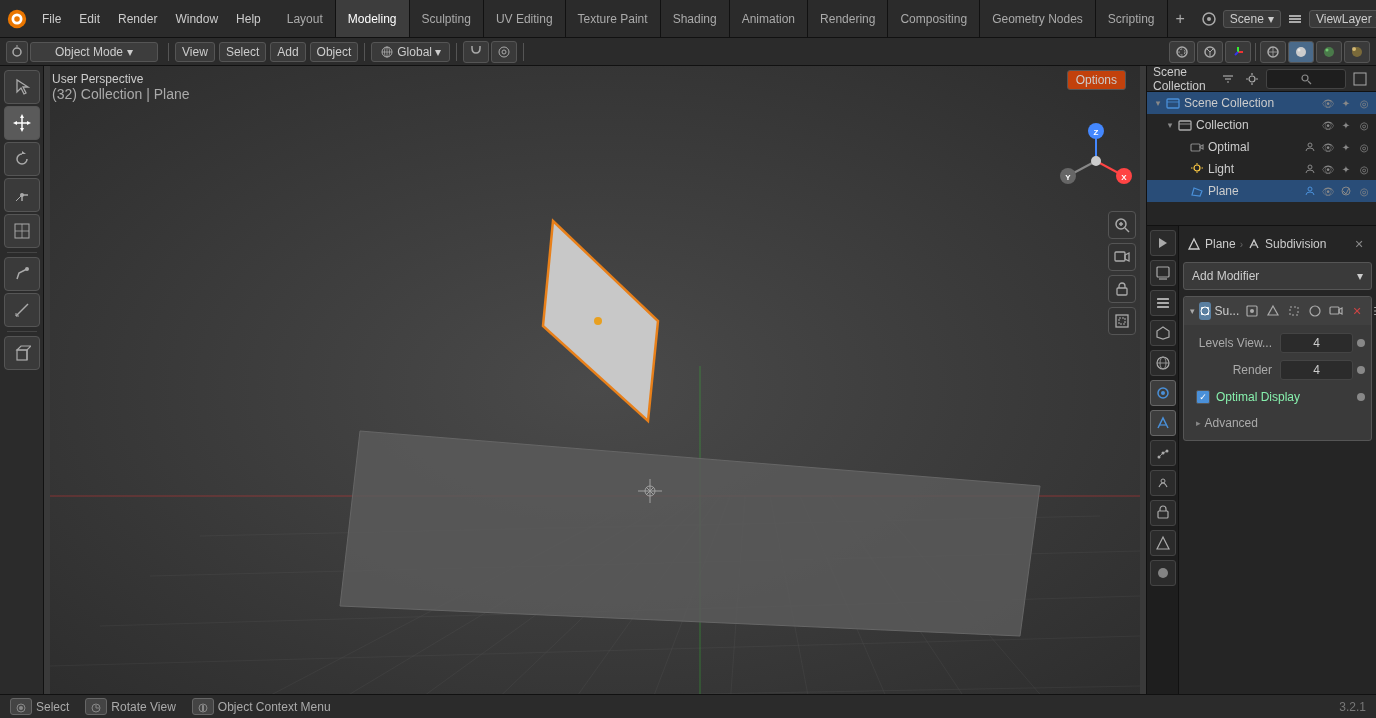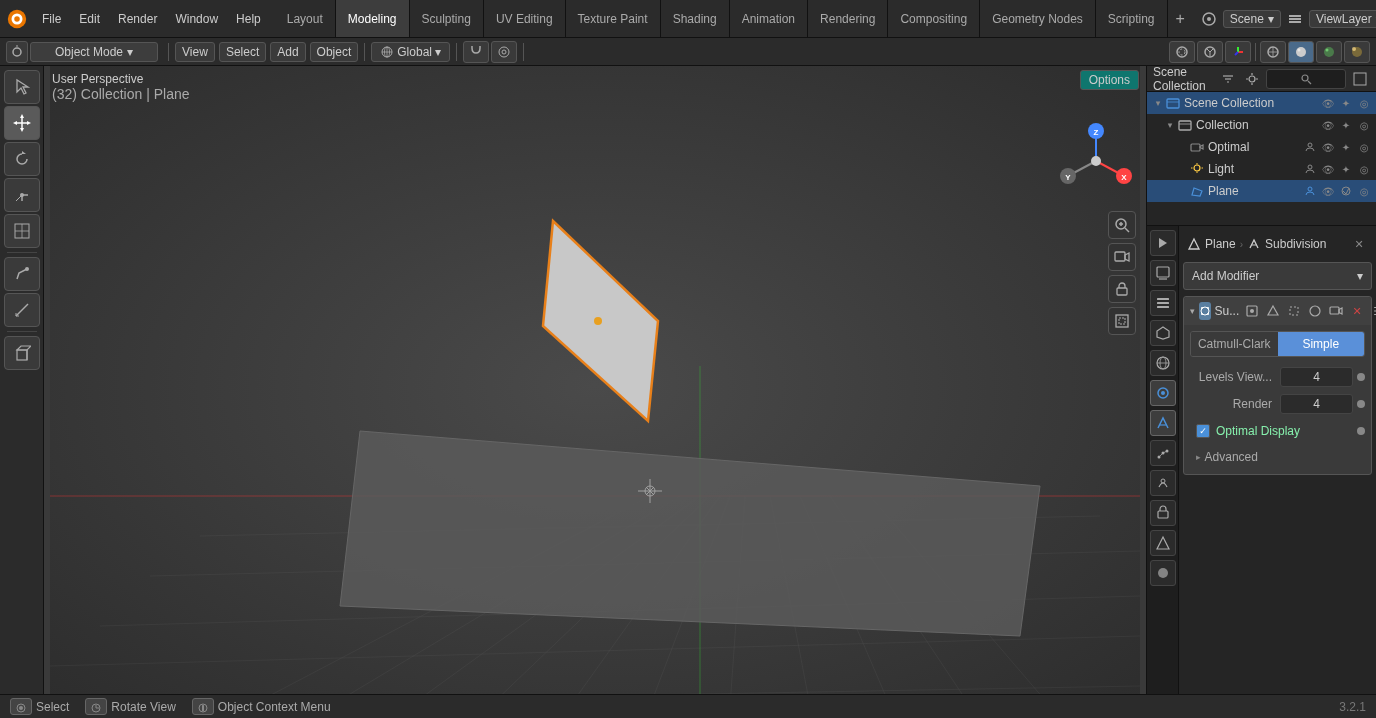--- a/index.html
+++ b/index.html
@@ -190,22 +190,22 @@
       font-size: 12px;
       color: #ccc;
     }
     .viewport-info-sub {
       font-size: 14px;
       color: #aaa;
     }
     .options-btn {
       position: absolute;
       top: 4px;
-      right: 7px;
-      background: #0f766e;
+      right: 20px;
+      background: #c2410c;
       border: 1px solid #555;
       border-radius: 3px;
       padding: 2px 8px;
       color: #ccc;
       font-size: 12px;
       cursor: pointer;
       z-index: 10;
     }
 
     
@@ -1300,24 +1300,20 @@
                     <polygon points="10,5.5 13,4 13,10 10,8.5" fill="none" stroke="#aaa" stroke-width="1.2"></polygon>
                   </svg>
               </div>
               <div class="modifier-header-icon" style="color:#cc4444;">✕</div>
               <div class="modifier-header-icon">☰</div>
             </div>
           </div>
 
           <div class="modifier-body">
 
-            <div class="subdiv-tabs">
-              <div class="subdiv-tab">Catmull-Clark</div>
-              <div class="subdiv-tab active">Simple</div>
-            </div>
 
             <div class="prop-row">
               <div class="prop-row-label">Levels View...</div>
               <div class="prop-row-value">
                 <span>4</span>
               </div>
               <div class="prop-row-dot"></div>
             </div>
 
             <div class="prop-row">

